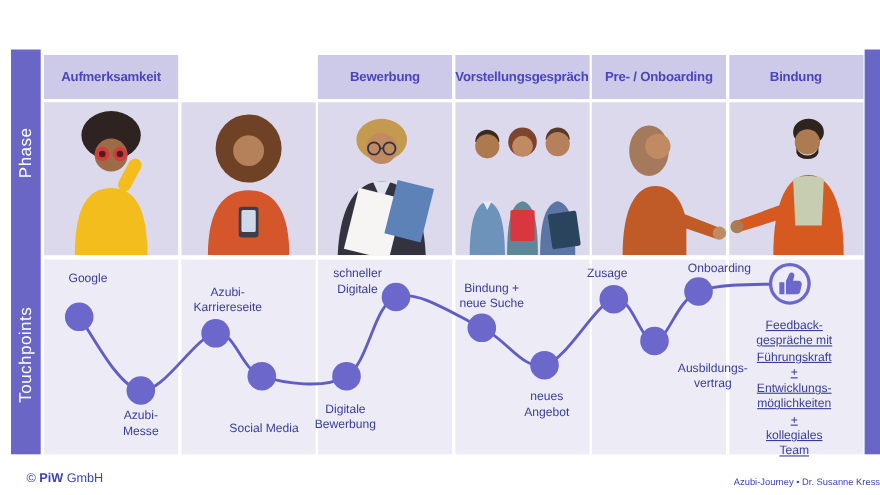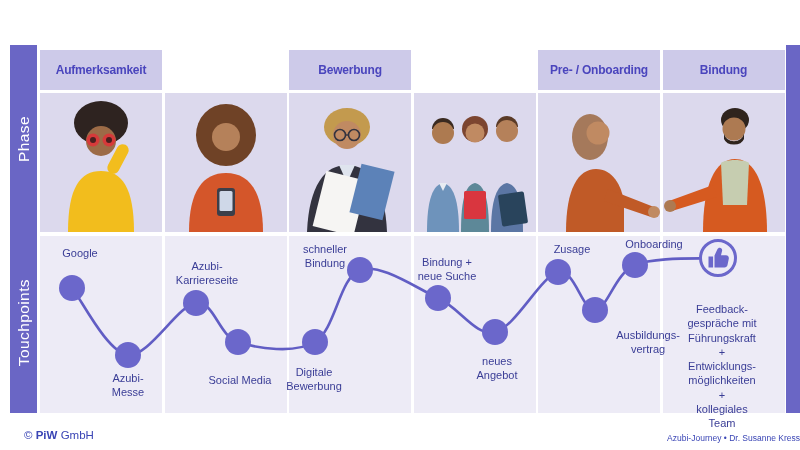--- a/index.html
+++ b/index.html
@@ -28,21 +28,21 @@
   .jcell{top:236px;height:177px;background:var(--journey-bg,#EDEBF6);}
   
   #journey-svg{position:absolute;left:40px;top:236px;width:745px;height:177px;overflow:visible;}
   .journey-path{fill:none;stroke:var(--line-purple,#615DC4);stroke-width:2.6px;}
   .journey-dot{fill:var(--dot-purple,#6B67CB);}
   .goal-ring{fill:var(--journey-bg,#EDEBF6);stroke:var(--dot-purple,#564FBE);stroke-width:3px;}
   .goal-thumb{fill:var(--dot-purple,#564FBE);}
   .jlabel{position:absolute;transform:translateX(-50%);text-align:center;
           font-size:11px;line-height:1.24;font-weight:500;white-space:pre-line;
           color:var(--label-indigo,#3A3D96);}
-  .feedback-note{left:722px;top:302px;line-height:1.3;}
+  .feedback-note{left:722px;top:289px;line-height:1.3;text-decoration:underline;}
   
   .footer-left{position:absolute;left:24px;top:429px;font-size:11.5px;
                color:var(--footer-blue,#3A45B5);}
   .footer-left .b{font-weight:bold;}
   .footer-center{position:absolute;left:0;top:433px;width:100%;text-align:right;
                  font-size:8.5px;color:var(--footer-blue,#3A45B5);}
 </style>
 </head>
 <body style="--accent-purple: #6A66C5; --dot-purple: #6B67CB; --line-purple: #615DC4; --header-bg: #CDCAE9; --header-text: #4A45BD; --photo-bg: #DCD9ED; --journey-bg: #EDEBF6; --title-orange: #FF9800; --label-indigo: #3A3D96; --footer-blue: #3A45B5;">
 
@@ -55,20 +55,21 @@
     </div>
     <div class="vcell touch">
       <span class="vlabel">Touchpoints</span>
     </div>
   </div>
 
   <div class="right-bar"></div>
 
   <div class="cell colhead c0">Aufmerksamkeit</div>
   <div class="cell colhead c2">Bewerbung</div>
+  <div class="cell colhead c3">Vorstellungsgespräch</div>
   <div class="cell colhead c5">Bindung</div>
   <div class="cell colhead c4">Pre- / Onboarding</div>
 
   <div class="cell photo c0">
     <svg viewBox="0 0 122 139">
       <ellipse cx="61" cy="30" rx="27" ry="22" fill="#2e2320"></ellipse>
       <circle cx="61" cy="48" r="15" fill="#9c6b47"></circle>
       <path d="M28 139 C28 95 40 78 61 78 C82 78 94 95 94 139 Z" fill="#f2bd1d"></path>
       <rect x="72" y="50" width="12" height="32" rx="6" fill="#f2bd1d" transform="rotate(28 78 66)"></rect>
       <circle cx="53" cy="47" r="6.5" fill="#d63a3a"></circle>
@@ -161,30 +162,30 @@
         <path class="goal-thumb" d="M -9.5 -1.5 h 4.6 v 11 h -4.6 z M -3.5 9.5 L 6.5 9.5 C 8 9.5 9.2 8.5 9.5 7 L 10.8 0.8 C 11.2 -1 9.8 -2.7 8 -2.7 L 3 -2.7 L 4.1 -7.2 C 4.5 -8.8 3.3 -10.3 1.7 -10.3 C 0.7 -10.3 -0.2 -9.7 -0.6 -8.8 L -3.5 -2.5 Z"></path>
       </g>
     </svg>
 
   <div id="journey-labels">
       <div class="jlabel" style="left: 80px; top: 247px;">Google</div>
       <div class="jlabel" style="left: 128px; top: 372px;">Azubi-
 Messe</div>
       <div class="jlabel" style="left: 207px; top: 260px;">Azubi-
 Karriereseite</div>
-      <div class="jlabel" style="left: 240px; top: 374px;">Social Media</div>
+      <div class="jlabel" style="left: 240px; top: 384px;">Social Media</div>
       <div class="jlabel" style="left: 314px; top: 366px;">Digitale
 Bewerbung</div>
       <div class="jlabel" style="left: 325px; top: 243px;">schneller
-Bindung</div>
+Digitale</div>
       <div class="jlabel" style="left: 447px; top: 256px;">Bindung +
 neue Suche</div>
       <div class="jlabel" style="left: 497px; top: 355px;">neues
 Angebot</div>
-      <div class="jlabel" style="left: 572px; top: 243px;">Zusage</div>
+      <div class="jlabel" style="left: 552px; top: 243px;">Zusage</div>
       <div class="jlabel" style="left: 601px; top: 329px; margin-left: 47px;">Ausbildungs-
 vertrag</div>
       <div class="jlabel" style="left: 654px; top: 238px;">Onboarding</div>
     </div>
   <div class="jlabel feedback-note">Feedback-
 gespräche mit
 Führungskraft
 +
 Entwicklungs-
 möglichkeiten

